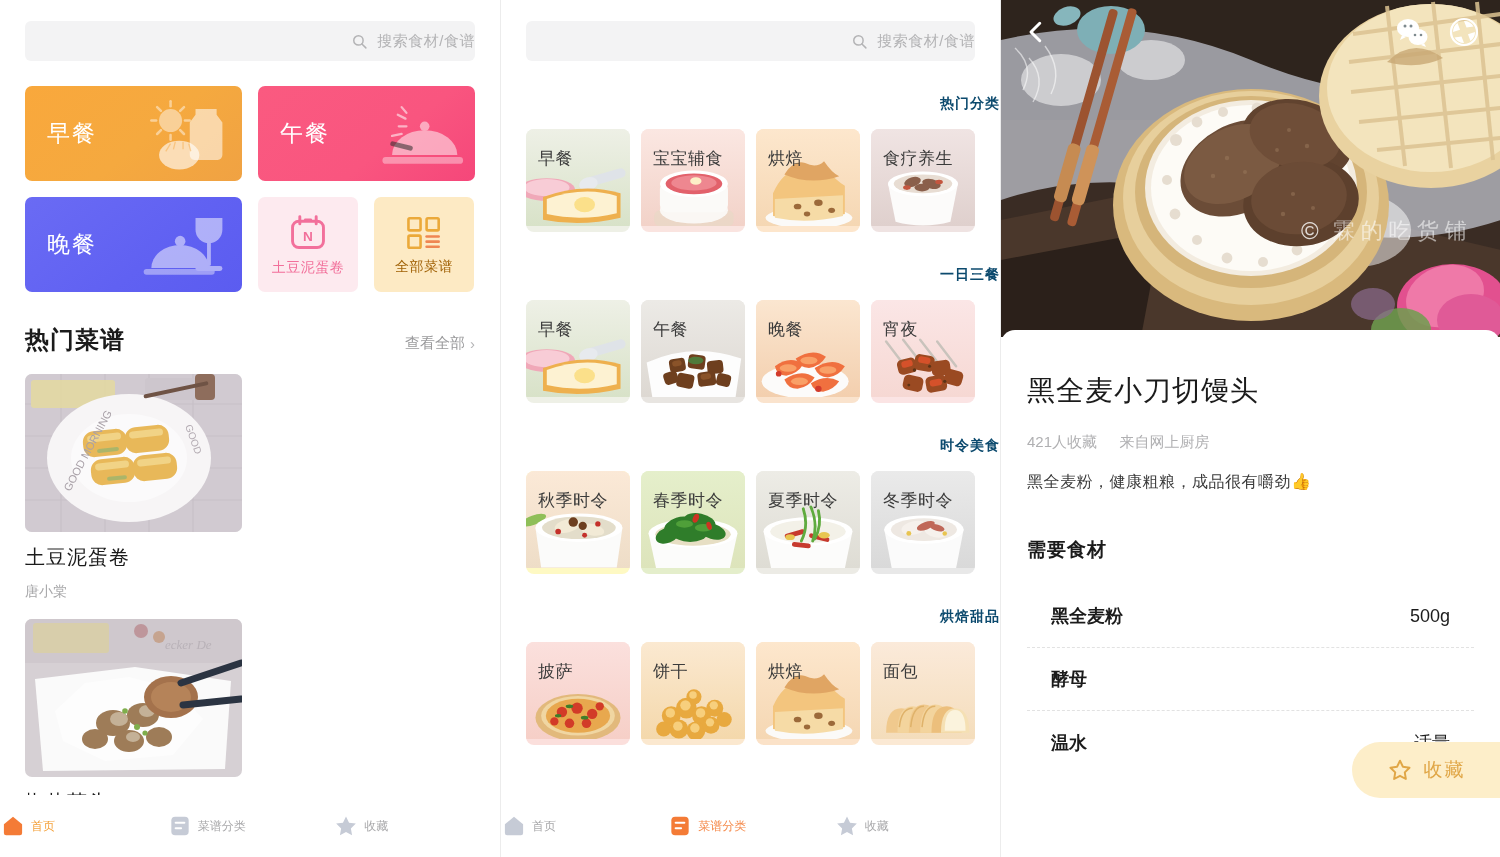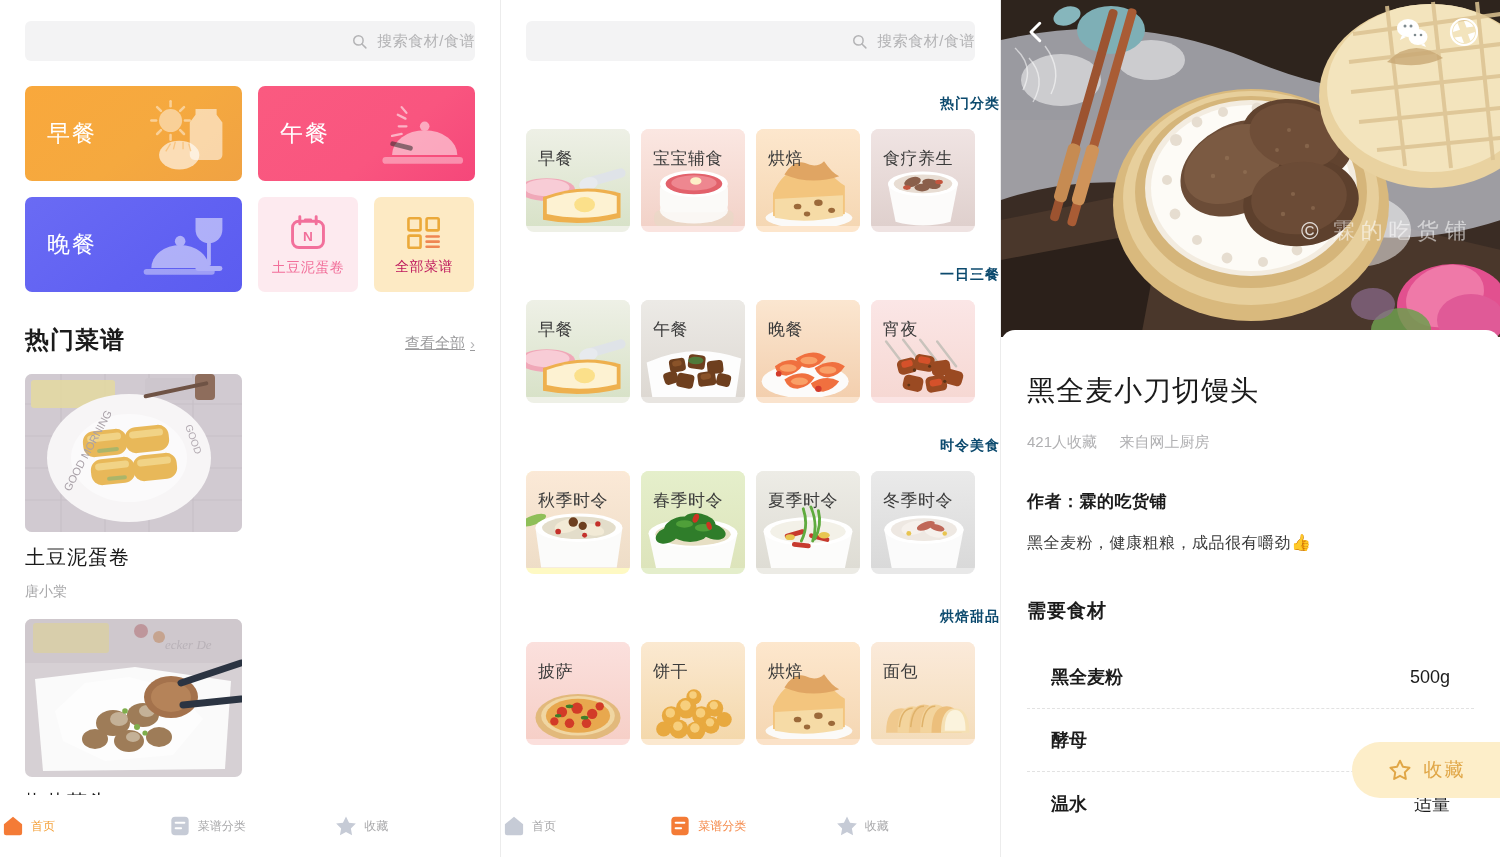--- a/index.html
+++ b/index.html
@@ -36,28 +36,28 @@
   .c-dinner { background: linear-gradient(140deg,#6a6bf4 0%,#6061f2 60%,#5b5cf0 100%); }
 
   .smallcard {
     width: 100px; height: 95px; border-radius: 7px; display:flex;
     flex-direction: column; align-items: center; justify-content: center; gap: 6px;
   }
   .smallcard .sclabel { font-size: 14px; letter-spacing: .5px; }
   .c-new { background: #fdeaef; }
   .c-new .sclabel { color: #f2709b; }
   .c-all { background: #fdeac4; }
-  .c-all .sclabel { color: #be185d; }
+  .c-all .sclabel { color: #a16207; }
 
   
   .sec-head {
     margin: 32px 25px 0 25px; display: flex; align-items: baseline; justify-content: space-between;
   }
   .sec-head .t { font-size: 24px; font-weight: bold; color: #1b1b1b; letter-spacing: 1px; }
-  .sec-head .more { font-size: 15px; color: #9a9a9c; display:flex; align-items:center; gap:5px;text-decoration:underline; }
+  .sec-head .more { font-size: 15px; color: #9a9a9c; display:flex; align-items:center; gap:5px; }
   .sec-head .more .chev { font-size: 15px; color: #b5b5b7; }
 
   
   .recipes { margin: 18px 25px 0 25px; display: flex; flex-wrap: wrap; gap: 18px 19px; }
   .rcard { width: 217px; }
   .rthumb { width: 217px; height: 158px; border-radius: 7px; overflow: hidden; position: relative; }
   .rtitle { font-size: 20px; color: #1b1b1b; margin-top: 12px; letter-spacing: 1px; }
   .rauthor { font-size: 14px; color: #a6a6a8; margin-top: 12px; }
 
   
@@ -968,23 +968,20 @@
       </div>
     </div>
 
     <div class="detail">
       <div class="d-title">黑全麦小刀切馒头</div>
       <div class="d-meta">
         <span>421人收藏</span>
         <span class="sep"></span>
         <span>来自网上厨房</span>
       </div>
-      <div class="d-author">
-        <span>作者：</span><span>霖的吃货铺</span>
-      </div>
       <div class="d-desc">黑全麦粉，健康粗粮，成品很有嚼劲👍</div>
       <div class="d-sec">需要食材</div>
 
       <div class="ing-list">
         <div class="ing-row bold">
           <span class="nm">黑全麦粉</span>
           <span class="amt">500g</span>
         </div>
         <div class="ing-row bold">
           <span class="nm">酵母</span>

